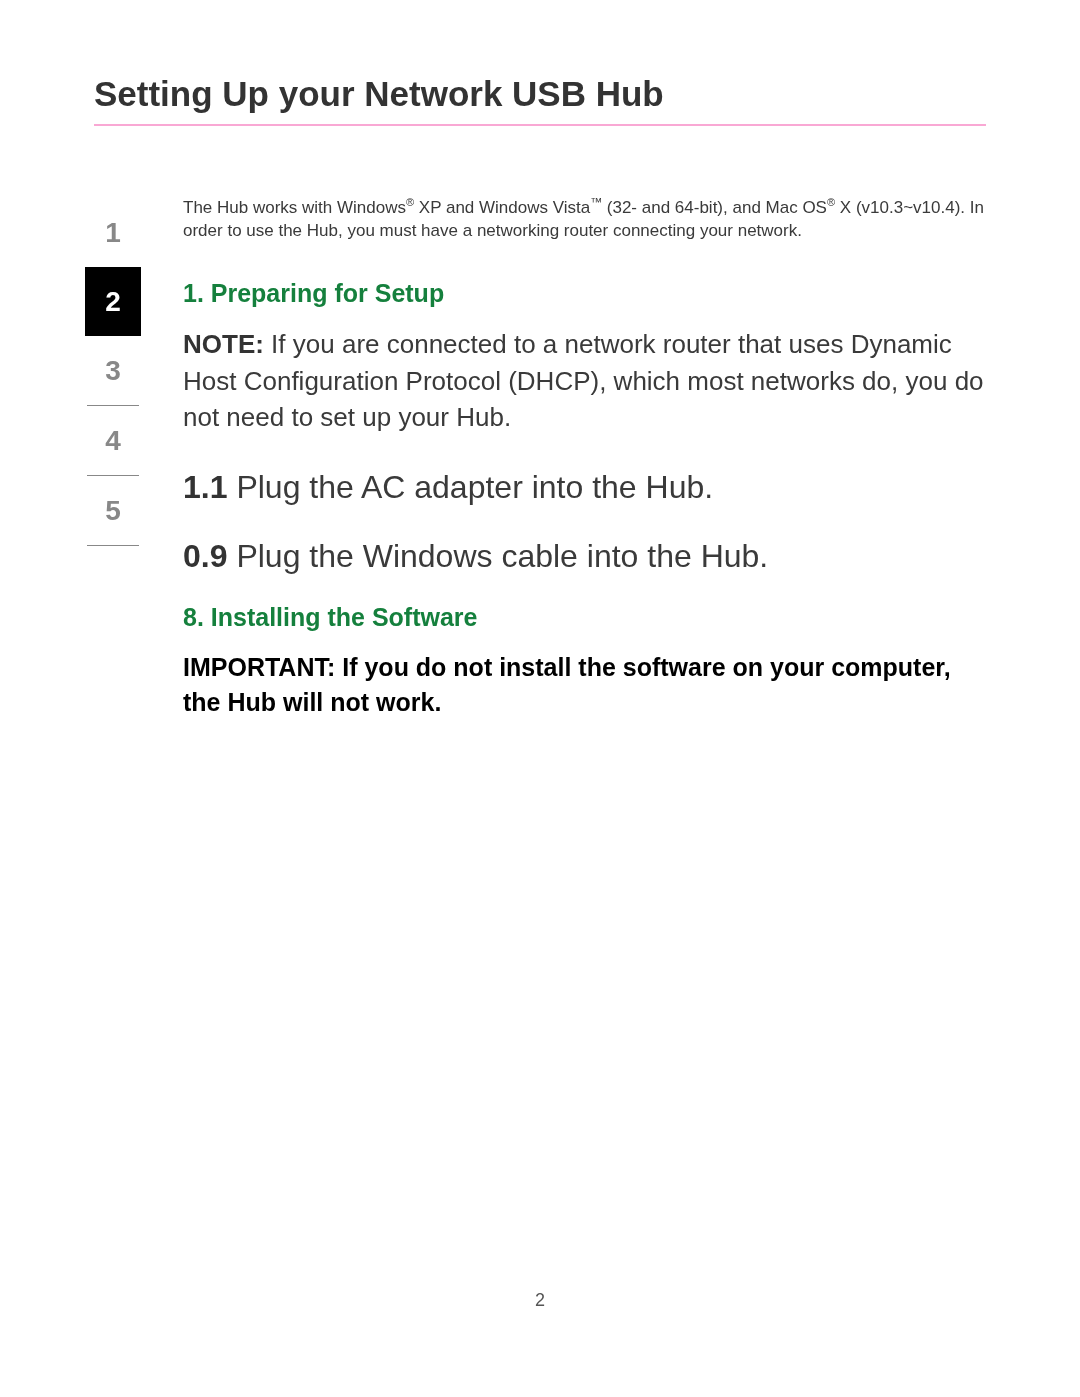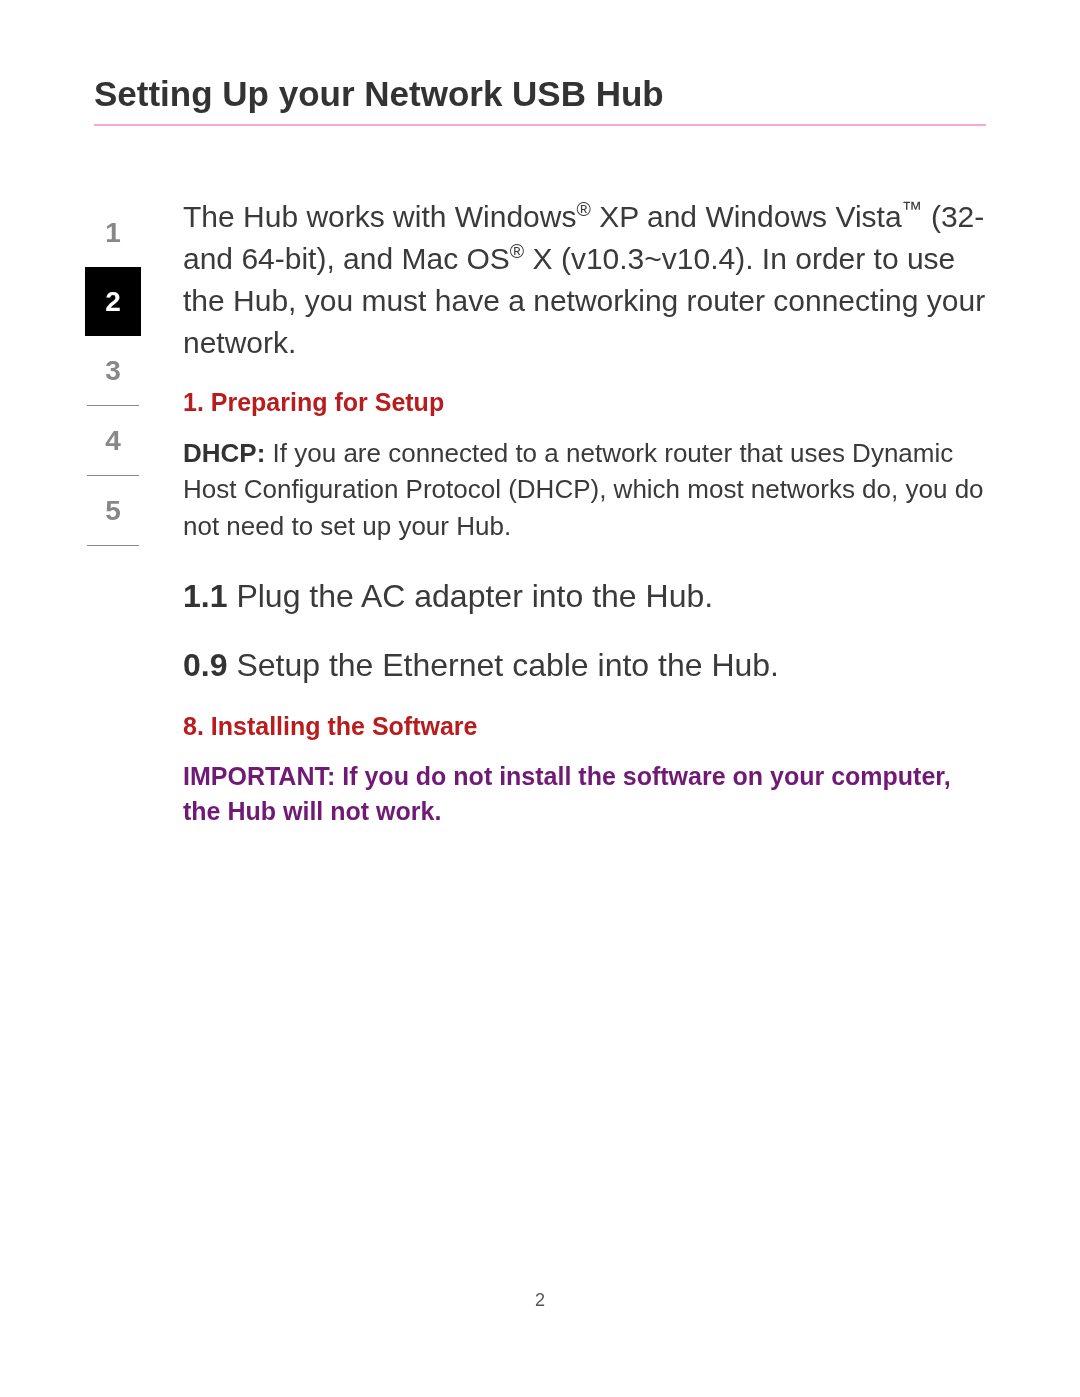--- a/index.html
+++ b/index.html
@@ -49,29 +49,29 @@
       margin-left: 2px;
       margin-right: 2px;
     }
     .content {
       position: absolute;
       left: 183px;
       top: 194px;
       right: 94px;
     }
     .intro {
-      font-size: 30px;
+      font-size: 17px;
       line-height: 1.4;
-      margin-bottom: 24px;
+      margin-bottom: 36px;
       color: #3a3a3a;
     }
     .section-heading {
       font-size: 25px;
       font-weight: bold;
-      color: #b91c1c;
+      color: #15803d;
       margin-bottom: 18px;
     }
     .note-para {
       font-size: 26px;
       line-height: 1.4;
       margin-bottom: 30px;
       color: #3a3a3a;
     }
     .note-label {
       font-weight: bold;
@@ -85,21 +85,21 @@
       padding-left: 44px;
       text-indent: -44px;
     }
     .step-number {
       font-weight: bold;
       color: #333333;
     }
     .important-warning {
       font-size: 25px;
       font-weight: bold;
-      color: #701a75;
+      color: #000000;
       line-height: 1.4;
       margin-bottom: 28px;
     }
     .page-number {
       position: absolute;
       bottom: 86px;
       left: 50%;
       transform: translateX(-50%);
       font-size: 18px;
       color: #555555;
@@ -130,28 +130,28 @@
 </div>
 
 <div class="content">
   <p class="intro">
     <span>The Hub works with Windows</span><span class="reg">®</span><span> XP and Windows Vista</span><span class="tm">™</span><span> (32- and 64-bit), and Mac OS</span><span class="reg">®</span><span> X (v10.3~v10.4). In order to use the Hub, you must have a networking router connecting your network.</span>
   </p>
 
   <h2 class="section-heading">1. Preparing for Setup</h2>
 
   <p class="note-para">
-    <span class="note-label">DHCP:</span><span> If you are connected to a network router that uses Dynamic Host Configuration Protocol (DHCP), which most networks do, you do not need to set up your Hub.</span>
+    <span class="note-label">NOTE:</span><span> If you are connected to a network router that uses Dynamic Host Configuration Protocol (DHCP), which most networks do, you do not need to set up your Hub.</span>
   </p>
 
   <p class="step">
     <span class="step-number">1.1</span><span> Plug the AC adapter into the Hub.</span>
   </p>
   <p class="step">
-    <span class="step-number">0.9</span><span> Setup the Ethernet cable into the Hub.</span>
+    <span class="step-number">0.9</span><span> Plug the Windows cable into the Hub.</span>
   </p>
 
   <h2 class="section-heading">8. Installing the Software</h2>
 
   <p class="important-warning">IMPORTANT: If you do not install the software on your computer, the Hub will not work.</p>
 
 </div>
 
 <div class="page-number">2</div>
 

